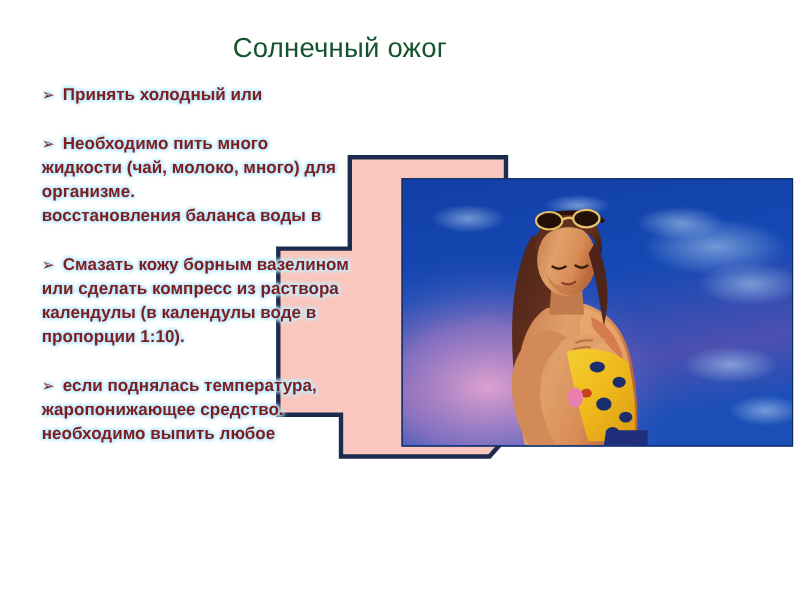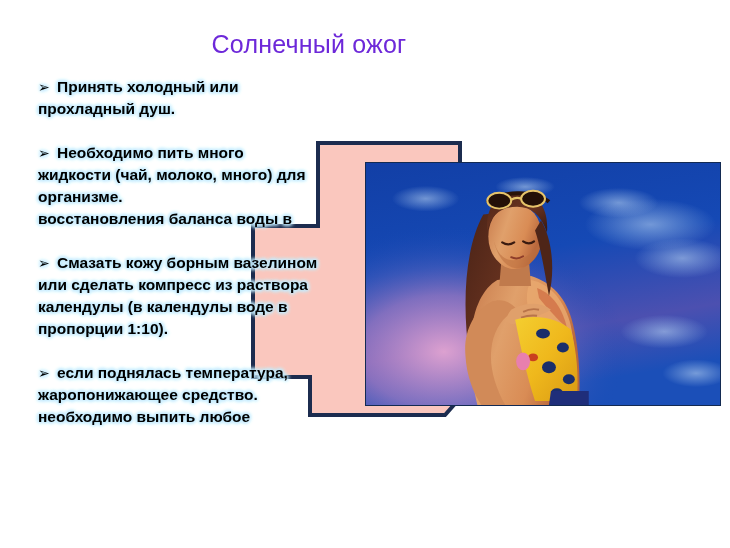--- a/index.html
+++ b/index.html
@@ -27,21 +27,21 @@
   
   #slide-title {
     position: absolute;
     left: 0;
     top: 30px;
     width: 618px;
     text-align: center;
     font-size: 25px;
     font-weight: 400;
     letter-spacing: 0.2px;
-    color: #6d28d9;
+    color: #14532d;
     white-space: nowrap;
     z-index: 6;
   }
 
   
   #pink-shape {
     position: absolute;
     left: 236px;
     top: 136px;
     width: 228px;
@@ -70,21 +70,21 @@
     position: absolute;
     left: 38px;
     top: 76px;
     width: 350px;
     z-index: 5;
   }
   .bullet-block {
     font-size: 15.5px;
     font-weight: bold;
     line-height: 1.42;
-    color: #000000;
+    color: #7f1d1d;
     text-shadow:
        0 0  3px #b8e6fb,
        0 0  5px #bfe9fc,
        1px 0 4px #cdeffd,
       -1px 0 4px #cdeffd,
        0 1px 4px #cdeffd,
        0 -1px 4px #cdeffd;
     margin-bottom: 22px;
     white-space: nowrap;
   }
@@ -223,21 +223,20 @@
           <path d="M186 230 L224 230 L224 244 L184 244 Z" fill="#1F2E7A"></path>
         </g>
       </g>
     </svg>
   </div>
 
   <div id="body-text">
 
     <div class="bullet-block">
       <span class="bl-line"><span class="bullet-marker">➢</span><span> Принять холодный или</span></span>
-      <span class="bl-line">прохладный душ.</span>
     </div>
 
     <div class="bullet-block">
       <span class="bl-line"><span class="bullet-marker">➢</span><span> Необходимо пить много</span></span>
       <span class="bl-line">жидкости (чай, молоко, много) для</span>
       <span class="bl-line">организме.</span>
       <span class="bl-line">восстановления баланса воды в</span>
     </div>
 
     <div class="bullet-block">

